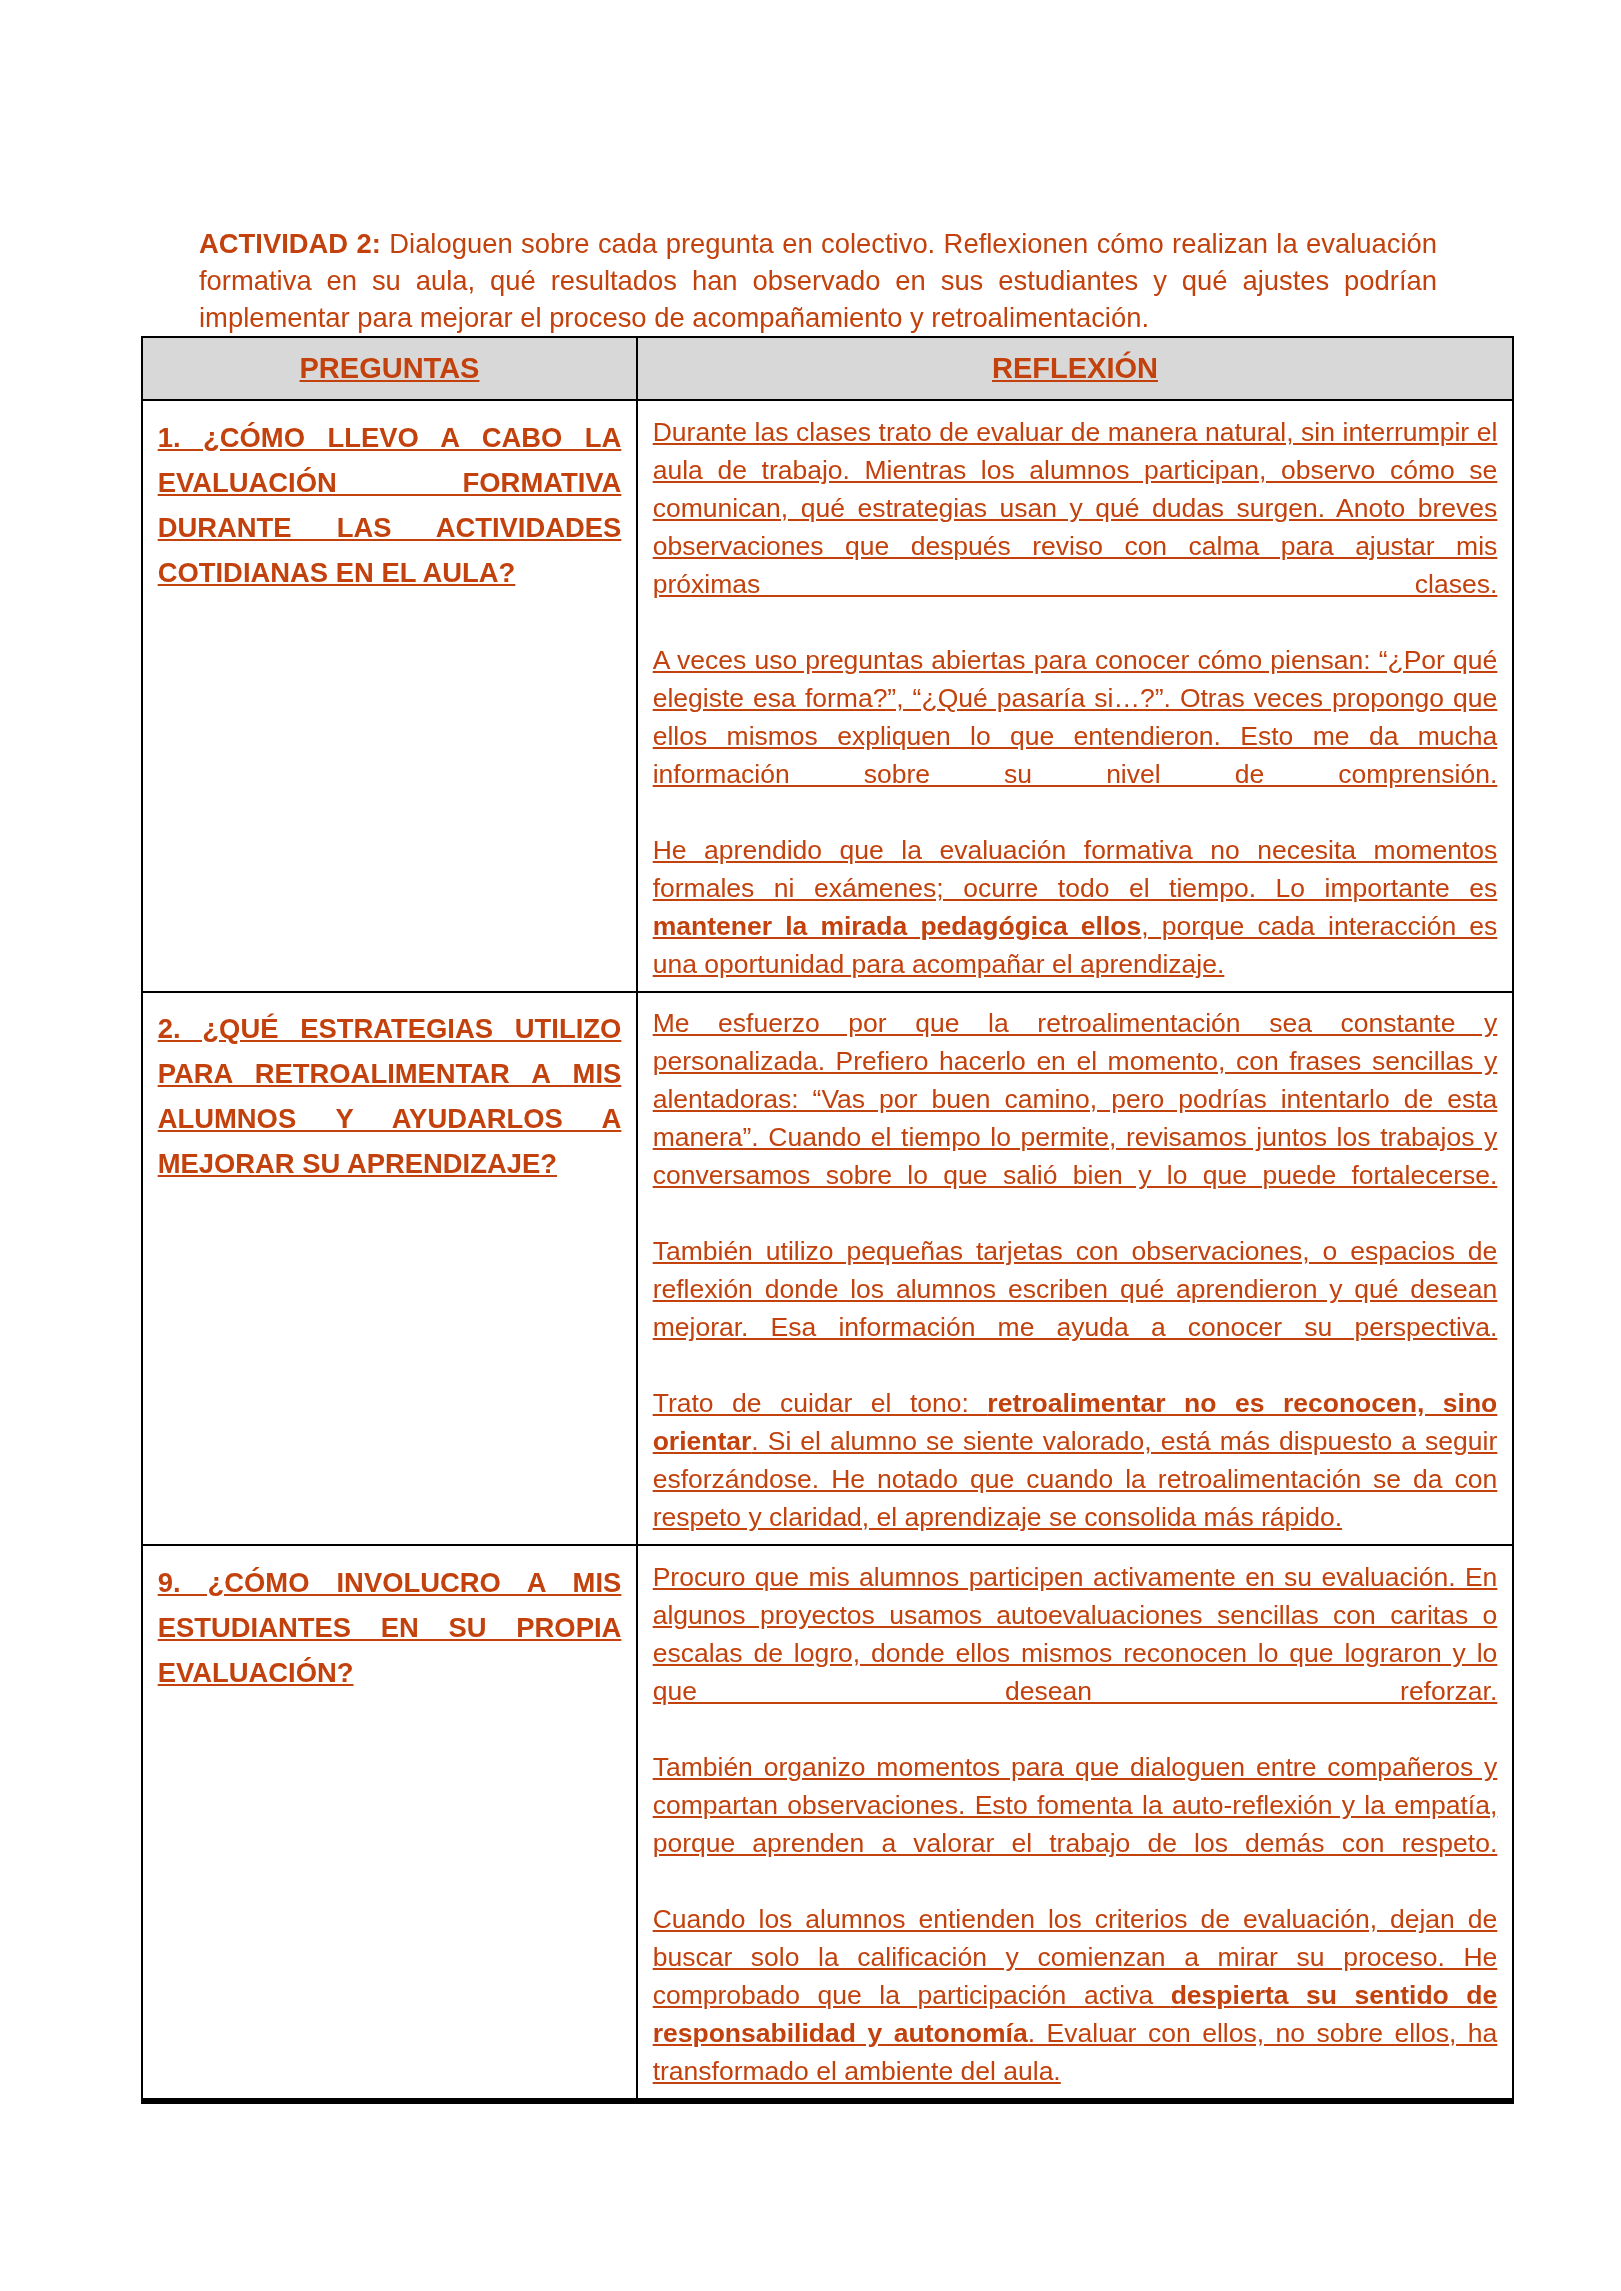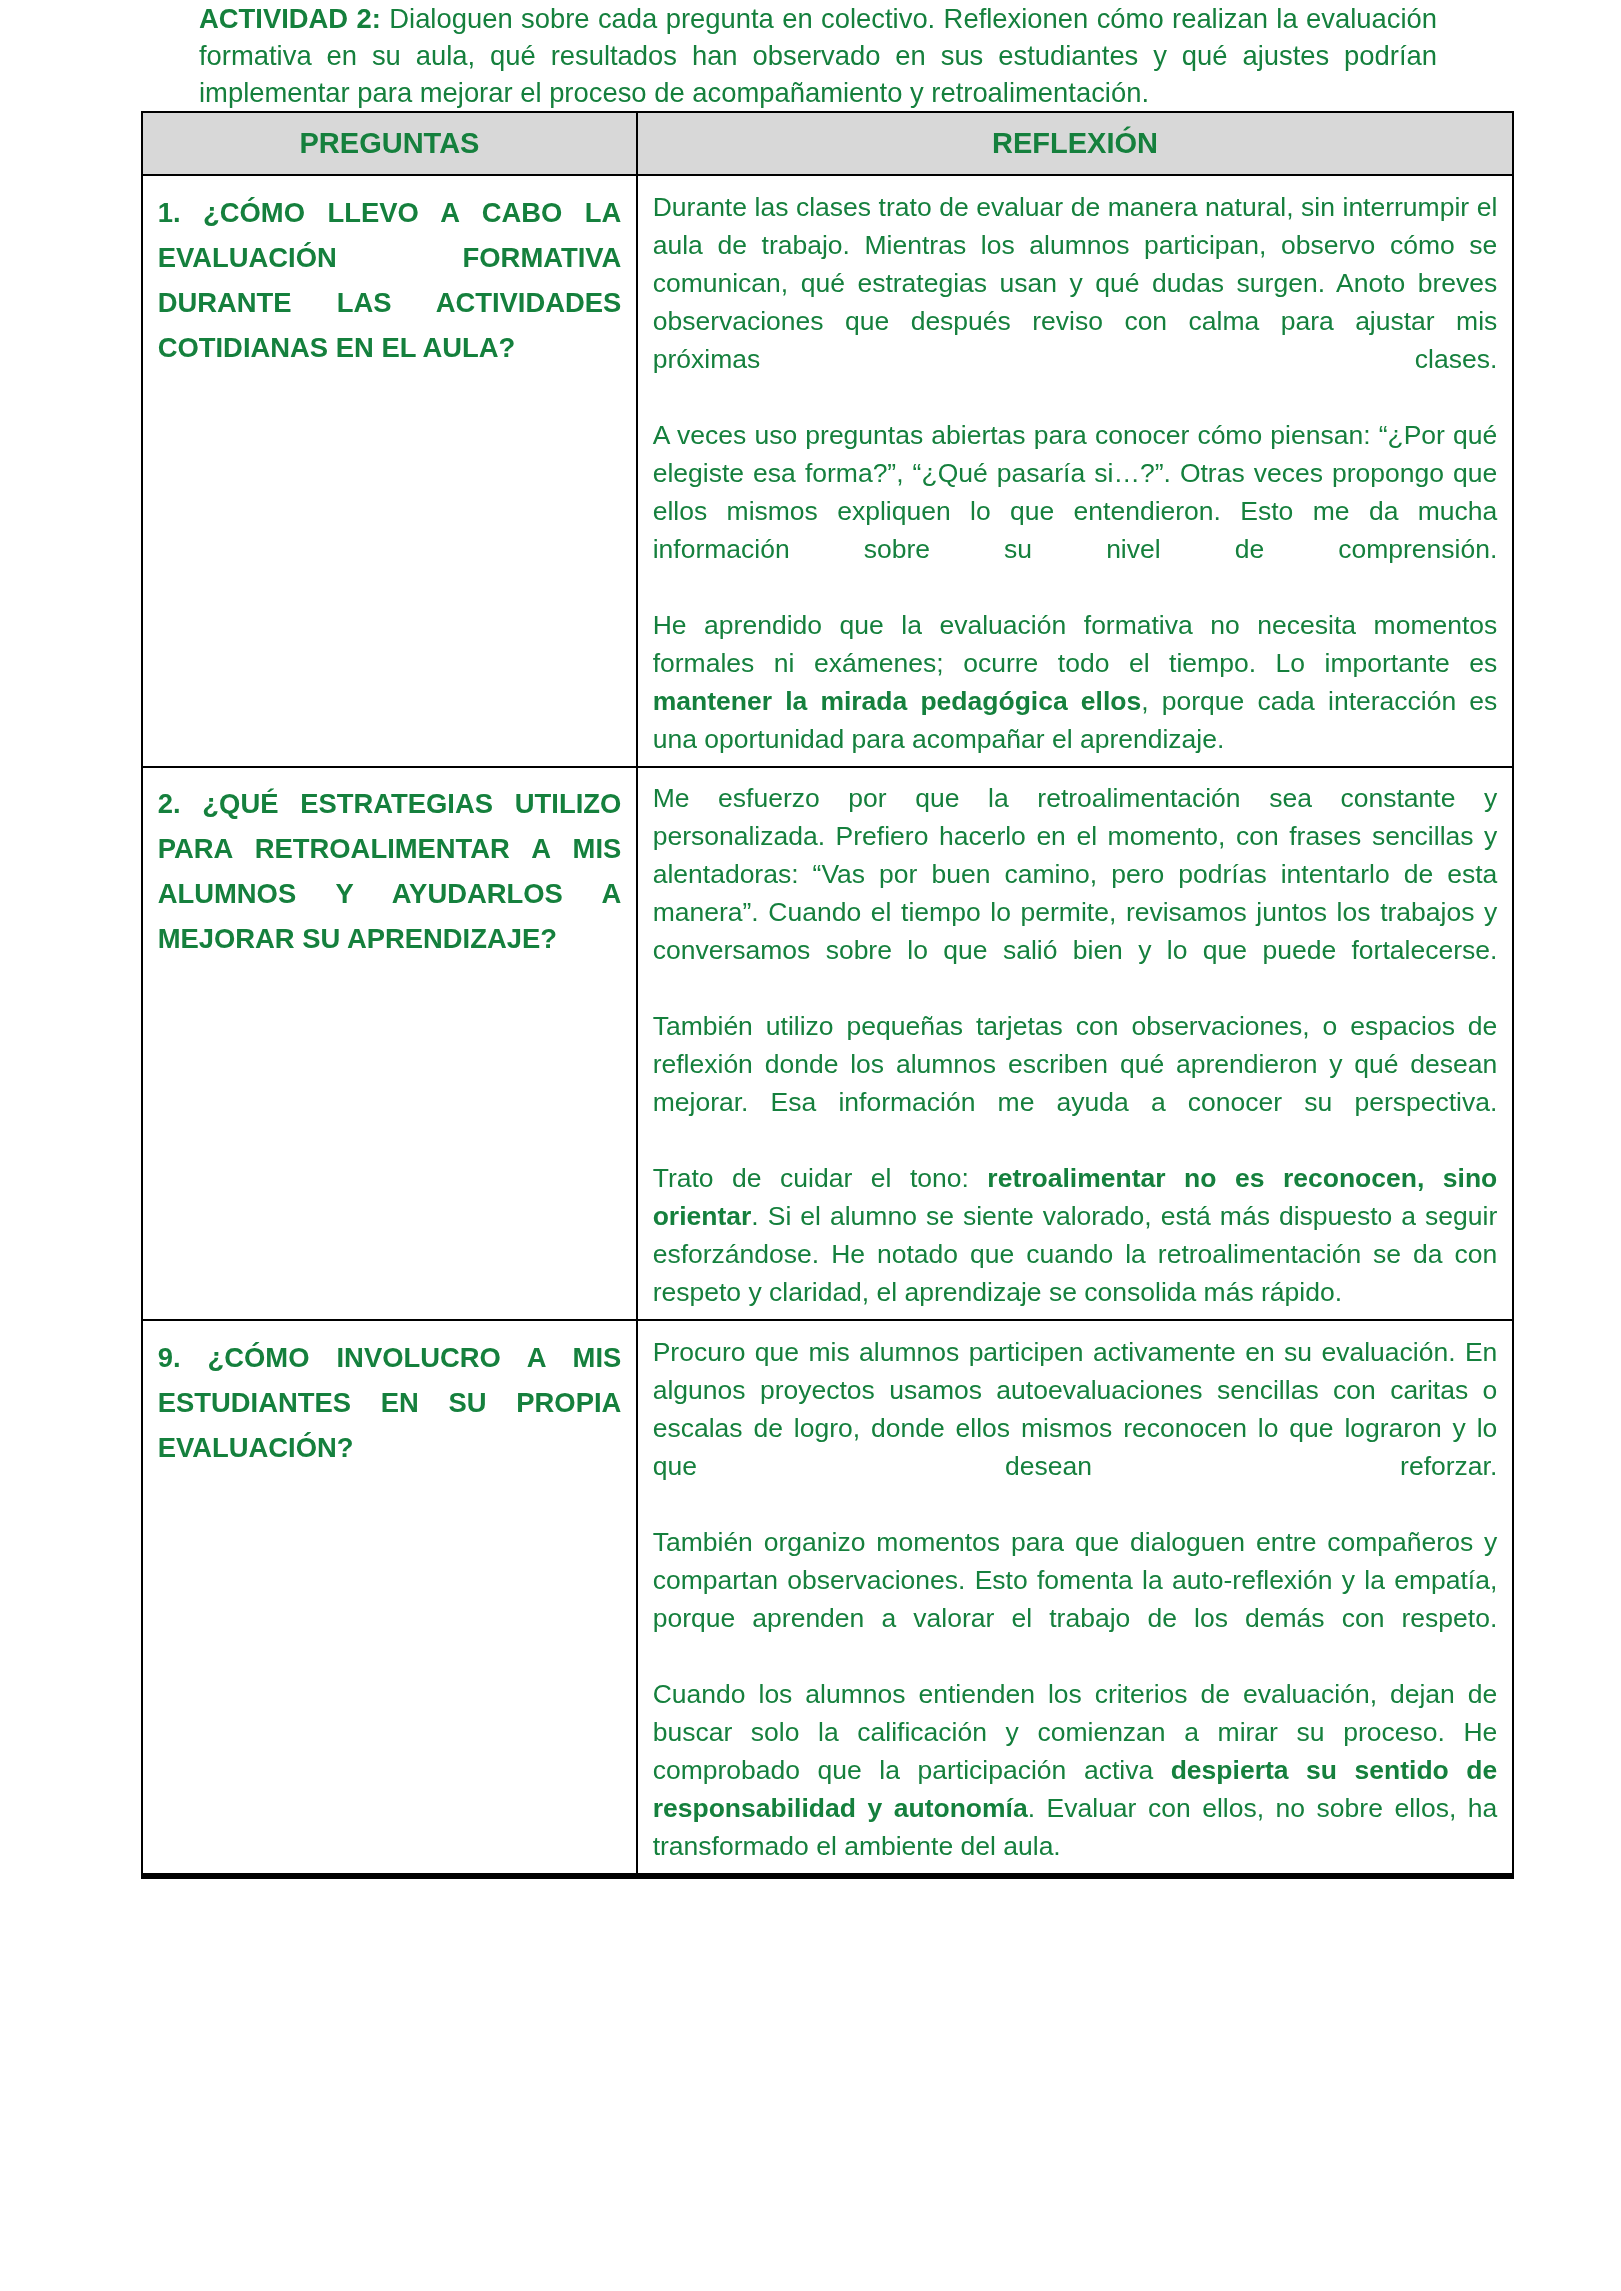--- a/index.html
+++ b/index.html
@@ -6,23 +6,24 @@
     margin: 0;
     padding: 0;
     background: #ffffff;
   }
   .page {
     position: relative;
     width: 1621px;
     height: 2292px;
     background: #ffffff;
     font-family: "Liberation Sans", "DejaVu Sans", sans-serif;
-    color: #15803d;
+    color: #c2410c;
     overflow: hidden;
     box-sizing: border-box;
+    padding-top: 225px;
   }
   .intro {
     margin: 0 0 0 199px;
     width: 1238px;
     font-size: 27.4px;
     line-height: 37px;
     text-align: justify;
   }
   .intro b { font-weight: bold; }
   .subtitle {
@@ -36,20 +37,21 @@
   table.qa {
     margin-left: 141px;
     width: 1360px;
     border-collapse: collapse;
     table-layout: fixed;
   }
   table.qa th, table.qa td {
     border: 2.9px solid #000000;
     vertical-align: top;
     box-sizing: border-box;
+    text-decoration: underline;
   }
   table.qa tbody tr:last-child th,
   table.qa tbody tr:last-child td {
     border-bottom-width: 6.9px;
   }
   th.col-q { width: 495px; }
   th.col-r { width: 876px; }
   table.qa thead tr { height: 63px; }
   table.qa thead th {
     background: #d8d8d8;

